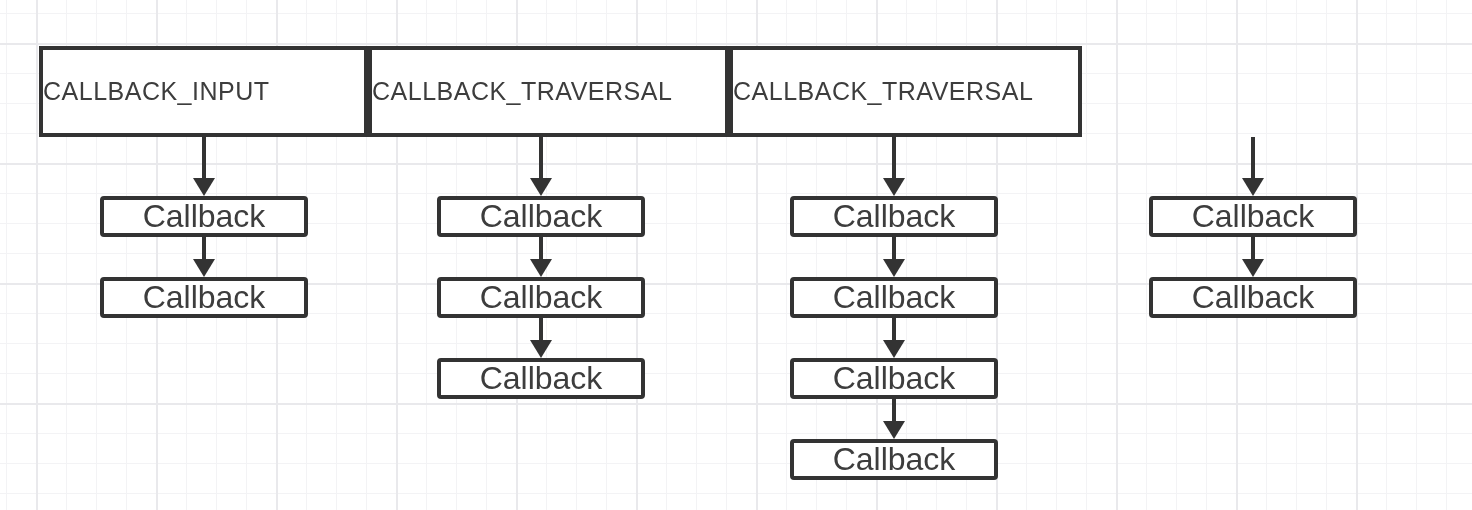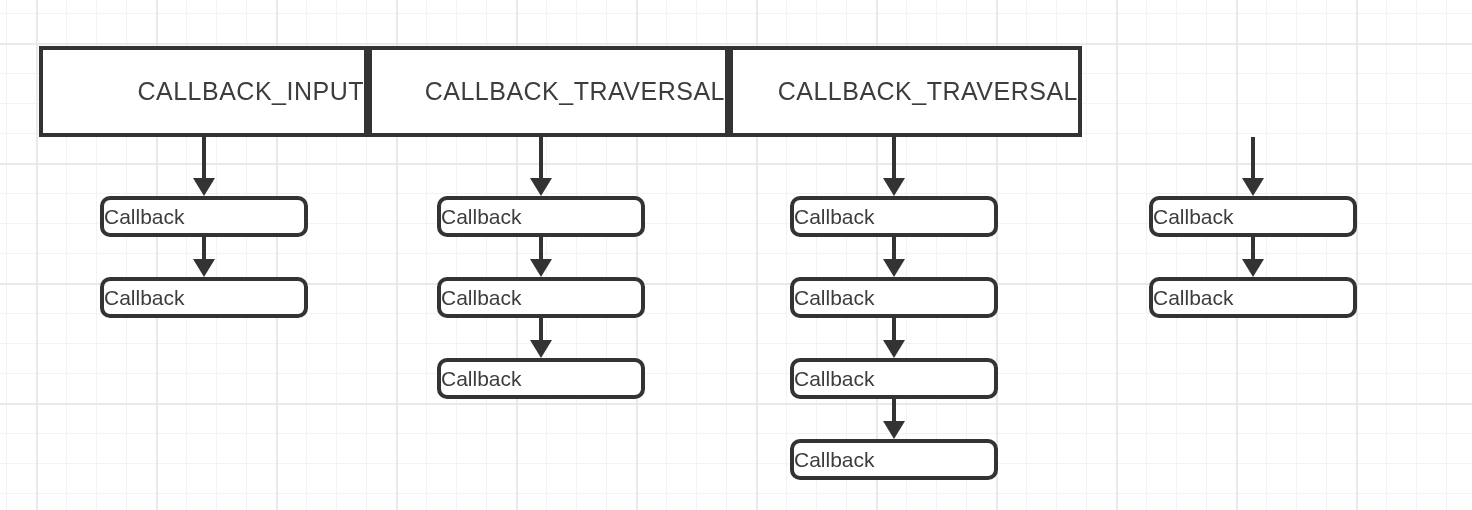--- a/index.html
+++ b/index.html
@@ -33,21 +33,21 @@
     height: 91px;
     display: flex;
   }
   .hcell {
     box-sizing: border-box;
     height: 100%;
     border: 4px solid #333333;
     background: #ffffff;
     display: flex;
     align-items: center;
-    justify-content: flex-end;
+    justify-content: flex-start;
     font-size: 25px;
     letter-spacing: 0.5px;
     color: #3d3d3d;
     white-space: nowrap;
   }
   .hcell.c1 { width: 329px; }
   .hcell.c2 { width: 349px; }
   .hcell.c3 { width: 361px; }
   .hcell.c4 { width: 353px; }
 
@@ -63,25 +63,26 @@
   .chain.col1 { left: 100px; }
   .chain.col2 { left: 437px; }
   .chain.col3 { left: 790px; }
   .chain.col4 { left: 1149px; }
 
   .node {
     box-sizing: border-box;
     width: 208px;
     height: 41px;
     border: 4px solid #333333;
-    border-radius: 10px;
+    border-radius: 4px;
     background: #ffffff;
     display: flex;
     align-items: center;
-    font-size: 21px;
+    justify-content: center;
+    font-size: 32px;
     color: #3d3d3d;
     flex: 0 0 auto;
   }
 
   .arrow {
     position: relative;
     width: 24px;
     flex: 0 0 auto;
   }
   .arrow.long  { height: 59px; }

